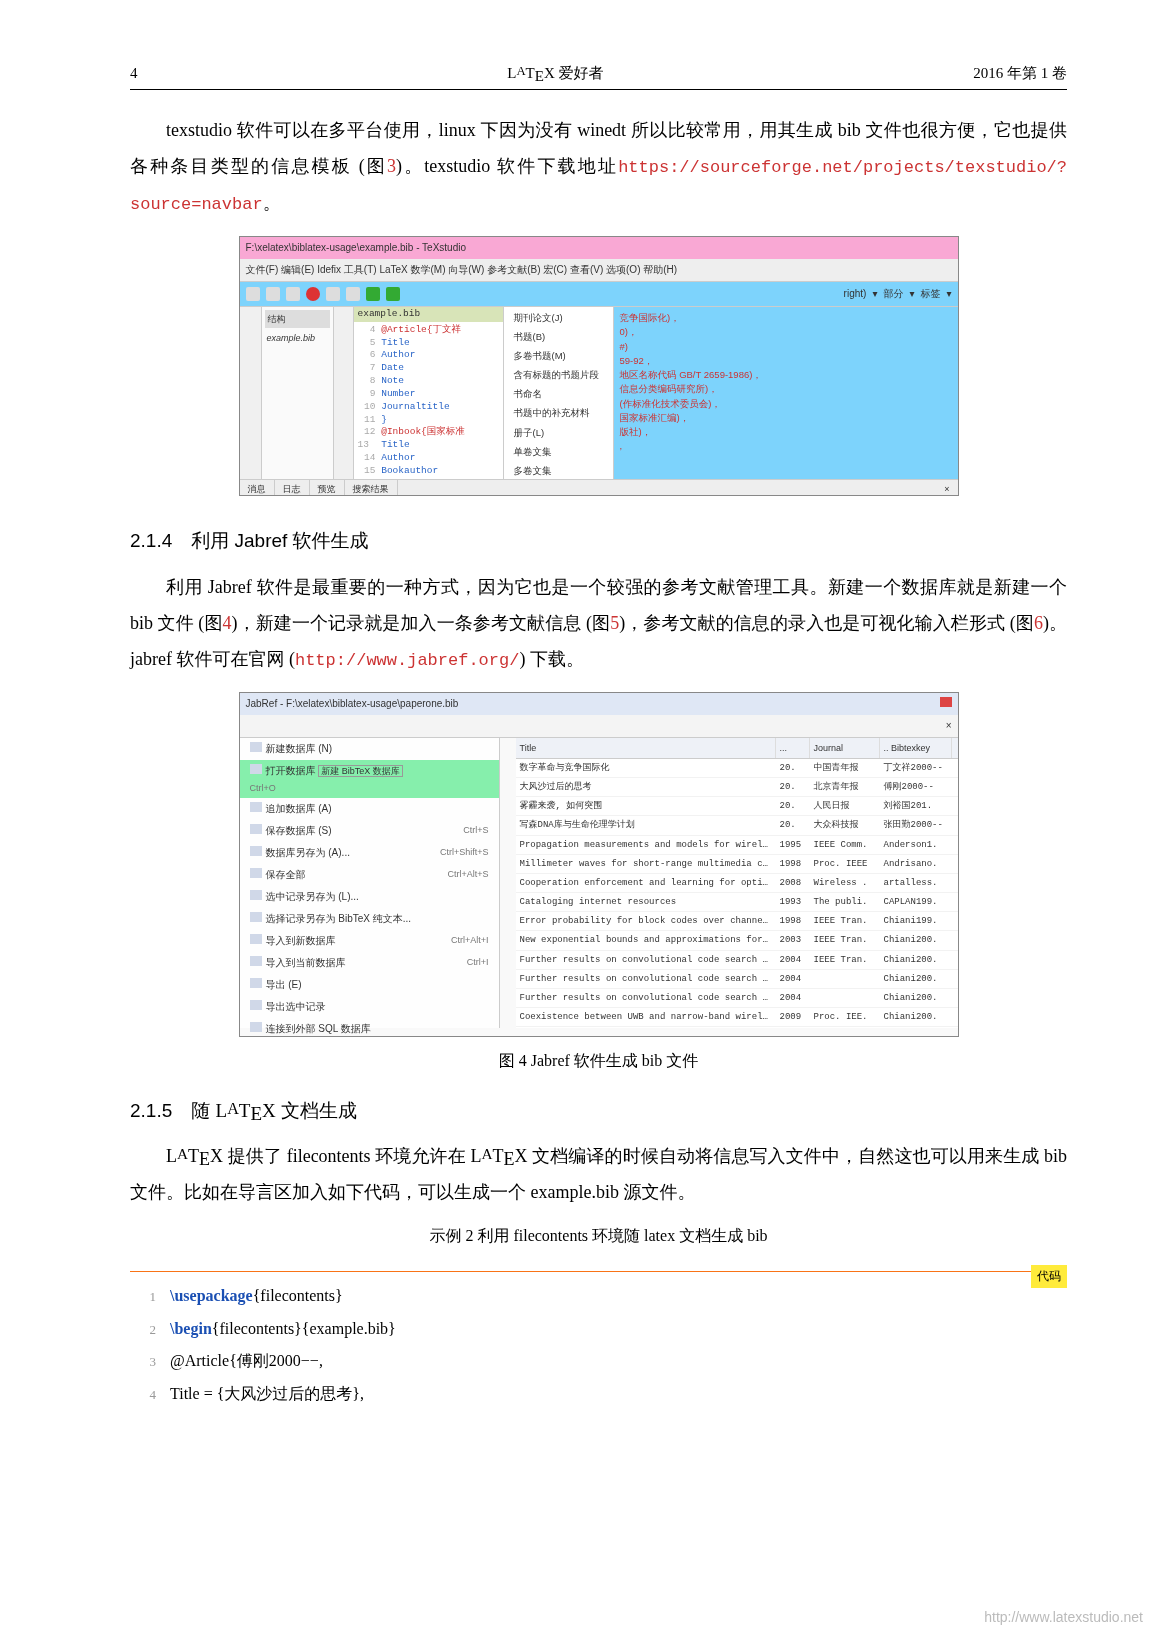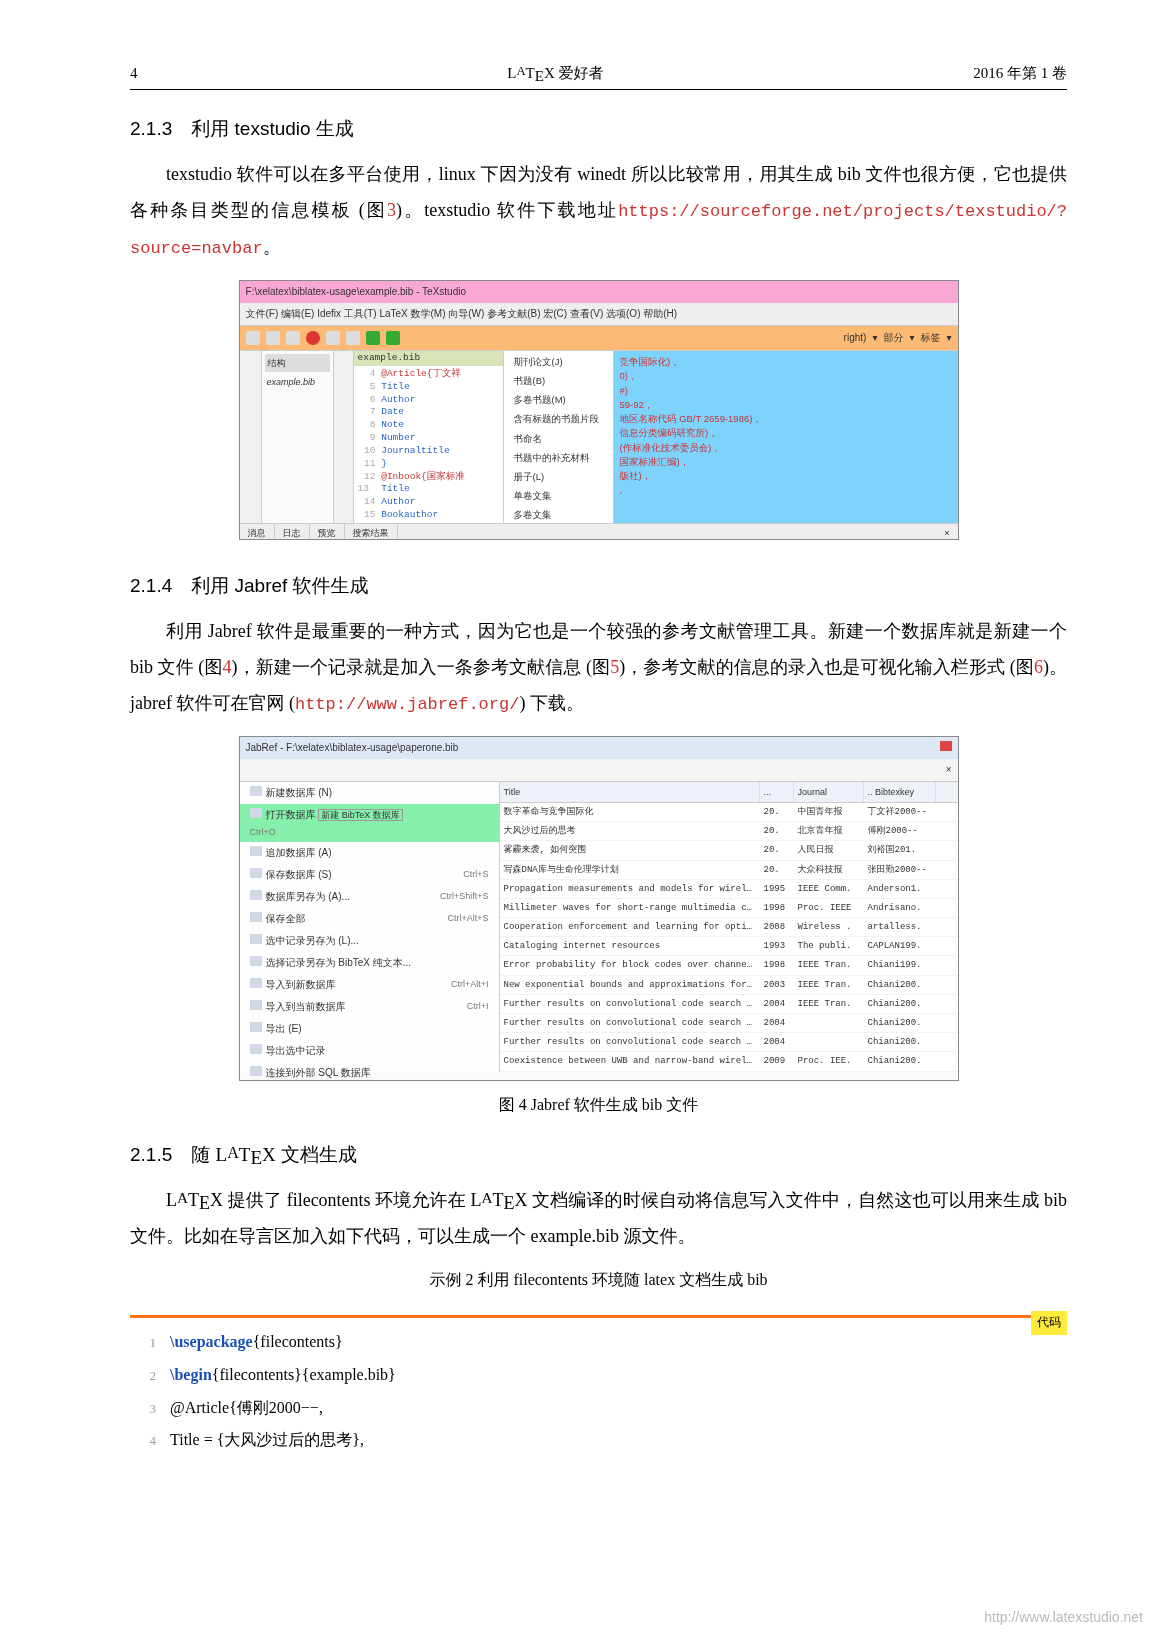--- a/index.html
+++ b/index.html
@@ -44,21 +44,21 @@
       margin: 14px 0 14px 0;
     }
     .figcap { font-size: 16px; }
     .example-title {
       text-align: center;
       font-size: 16px;
       margin: 12px 0 8px 0;
     }
     .codeblock {
       position: relative;
-      border-top: 3px solid #f97316;
+      border-top: 1px solid #f97316;
       margin-top: 20px;
       padding-top: 6px;
       font-family: "Times New Roman", serif;
       font-size: 16px;
     }
     .codelabel {
       position: absolute;
       right: 0;
       top: -7px;
       background: #ffeb3b;
@@ -79,21 +79,21 @@
       font-family: Arial, sans-serif;
     }
     
     .fig1 {
       display:inline-block; width:720px; height:260px; border:1px solid #888;
       text-align:left; font-size:10px; font-family:Arial,sans-serif; color:#333;
       background:#f4f4f4; position:relative; overflow:hidden;
     }
     .fig1 .titlebar { background:#f9a8d4; padding:2px 6px; font-size:10px; }
     .fig1 .menubar { background:#eee; padding:2px 6px; border-bottom:1px solid #ccc; font-size:10px; }
-    .fig1 .toolbar { background:#fdba74; padding:3px 6px; border-bottom:1px solid #ccc; display:flex; gap:6px; align-items:center; }
+    .fig1 .toolbar { background:#7dd3fc; padding:3px 6px; border-bottom:1px solid #ccc; display:flex; gap:6px; align-items:center; }
     .fig1 .ticon { width:14px; height:14px; background:#ddd; border-radius:2px; }
     .fig1 .ticon.red { background:#d33; border-radius:50%; }
     .fig1 .ticon.green { background:#3a3; }
     .fig1 .body { display:flex; height:200px; }
     .fig1 .leftgut { width:22px; background:#f0f0f0; border-right:1px solid #ccc; }
     .fig1 .sidebar1 { width:72px; background:#fafafa; border-right:1px solid #ccc; padding:3px; font-size:9px; }
     .fig1 .gut2 { width:20px; background:#f0f0f0; border-right:1px solid #ccc; }
     .fig1 .editor { width:150px; background:#fff; border-right:1px solid #ccc; padding:3px 4px; font-family:"Courier New",monospace; font-size:9.5px; line-height:1.35;}
     .fig1 .editor .kw { color:#2a65c7; }
     .fig1 .editor .ref { color:#c33; }
@@ -106,21 +106,21 @@
     .fig2 {
       display:inline-block; width:720px; height:345px; border:1px solid #888;
       text-align:left; font-size:10px; font-family:Arial,sans-serif; color:#333;
       background:#f9f9f9; position:relative; overflow:hidden;
     }
     .fig2 .titlebar { background:#dfe7f5; padding:2px 6px; font-size:10px; display:flex; justify-content:space-between; }
     .fig2 .winbtns span { display:inline-block; width:12px; height:10px; margin-left:2px; }
     .fig2 .winbtns .cl { background:#d44; }
     .fig2 .menubar { background:#eee; padding:2px 6px; border-bottom:1px solid #ccc; font-size:10px; }
     .fig2 .toolbar2 { background:#f4f4f4; padding:2px 6px; border-bottom:1px solid #ccc; text-align:right; font-size:10px; }
-    .fig2 .body { display:flex; height:290px; }
+    .fig2 .body { display:flex; height:290px;gap:16px; }
     .fig2 .leftmenu { width:260px; background:#fefefe; border-right:1px solid #ccc; font-size:10px; }
     .fig2 .leftmenu .mrow { display:flex; justify-content:space-between; padding:2px 10px; }
     .fig2 .leftmenu .sc { color:#777; font-size:9px; }
     .fig2 .leftmenu .hl { background:#86efac;flex-direction:column; }
     .fig2 .leftmenu .mrow .ic { display:inline-block; width:12px; height:10px; background:#d0d8e8; margin-right:4px; }
     .fig2 .table { flex:1; background:#fff; overflow:hidden; font-size:9px; font-family:"Courier New",monospace; }
     .fig2 .table .thead { display:flex; background:#eef1f7; border-bottom:1px solid #ccc; font-family:Arial,sans-serif; }
     .fig2 .table .thead div { padding:2px 4px; border-right:1px solid #ddd; }
     .fig2 .table .trow { display:flex; border-bottom:1px solid #f2f2f2; }
     .fig2 .table .trow div { padding:1px 4px; white-space:nowrap; overflow:hidden; text-overflow:ellipsis; }
@@ -136,21 +136,20 @@
   <div class="header-line">
     <span>4</span>
     <span>
       <span class="latex">L<span class="a">A</span>T<span class="e">E</span>X</span>
       <span>爱好者</span>
     </span>
     <span>2016 年第 1 卷</span>
   </div>
   <div class="hr"></div>
 
-  <div class="h3">2.1.3　利用 texstudio 生成</div>
   <p class="para">
     <span>texstudio 软件可以在多平台使用，linux 下因为没有 winedt 所以比较常用，用其生成 bib 文件也很方便，它也提供各种条目类型的信息模板 (图</span><span class="refnum">3</span><span>)。texstudio 软件下载地址</span><span class="link">https://sourceforge.net/projects/texstudio/?source=navbar</span><span>。</span>
   </p>
 
   <div class="figbox">
     <div class="fig1">
       <div class="titlebar">F:\xelatex\biblatex-usage\example.bib - TeXstudio</div>
       <div class="menubar">文件(F)  编辑(E)  Idefix  工具(T)  LaTeX  数学(M)  向导(W)  参考文献(B)  宏(C)  查看(V)  选项(O)  帮助(H)</div>
       <div class="toolbar">
         <span class="ticon"></span>

